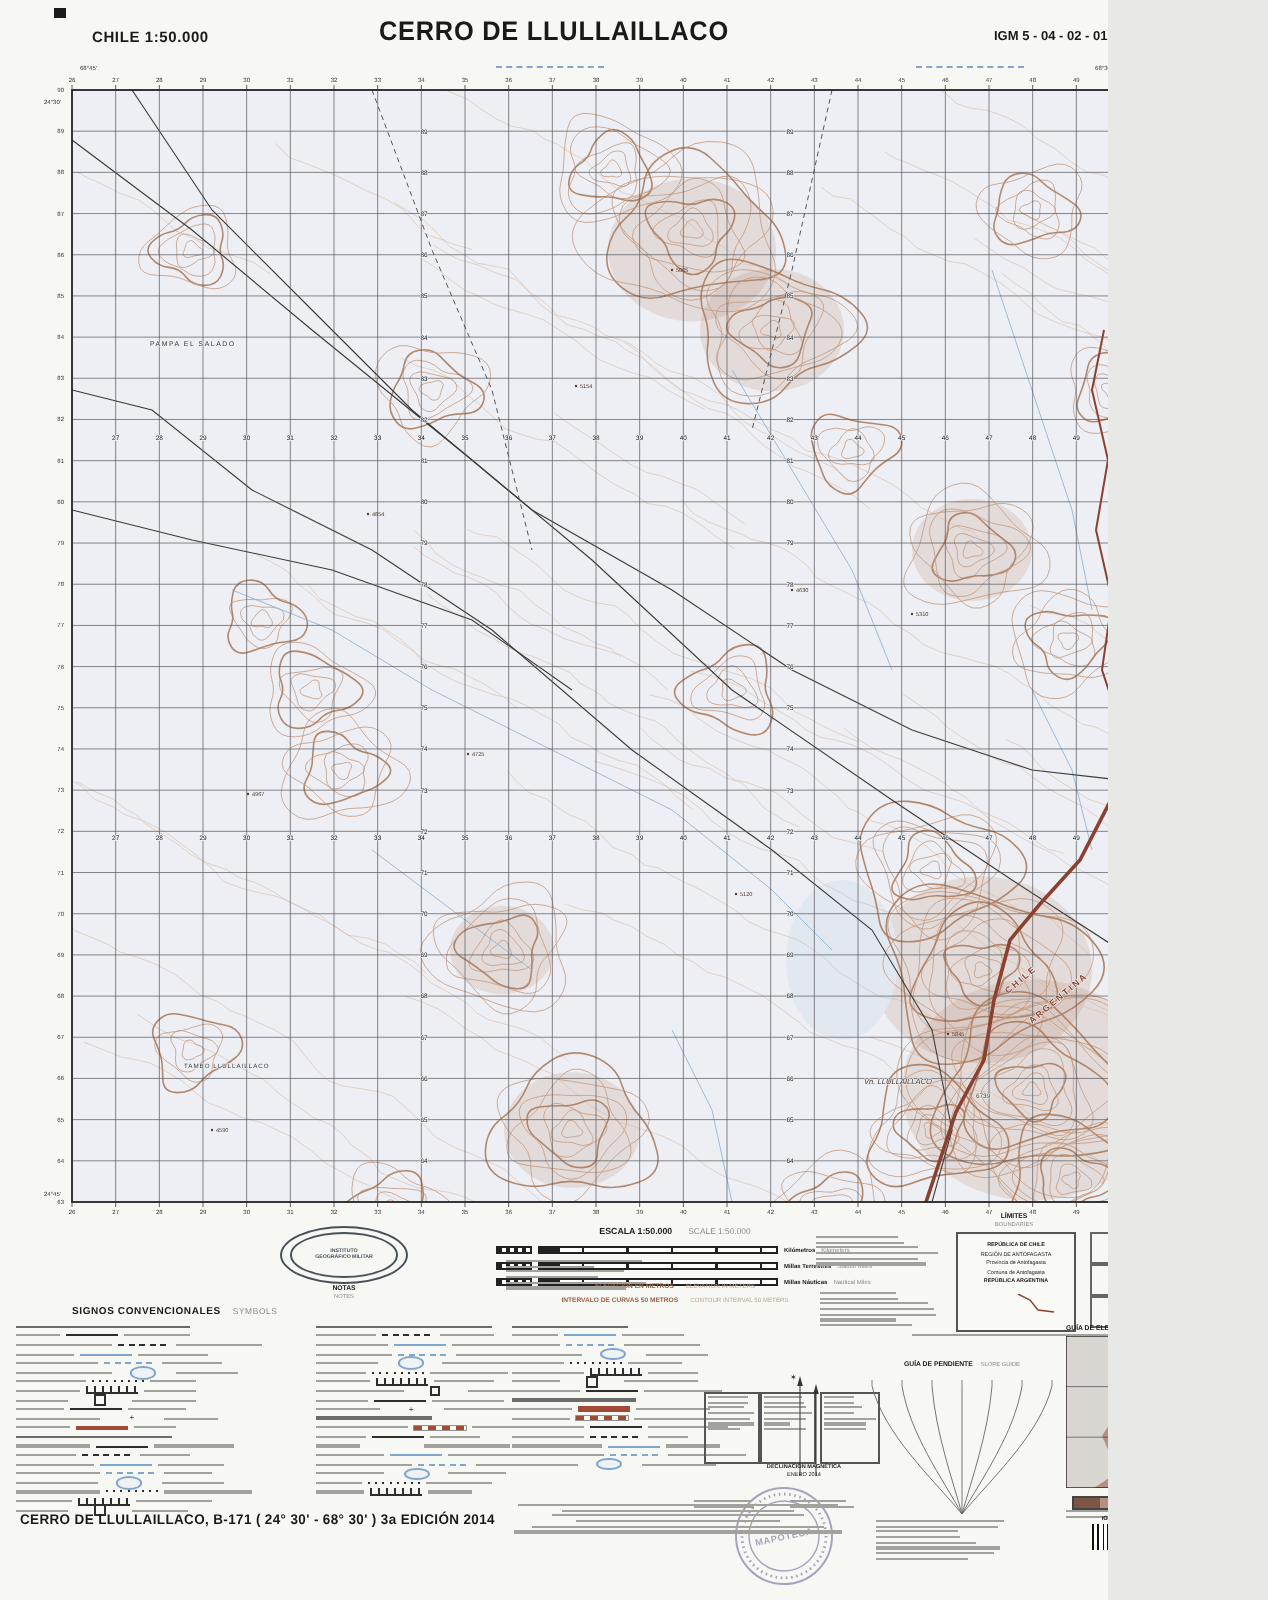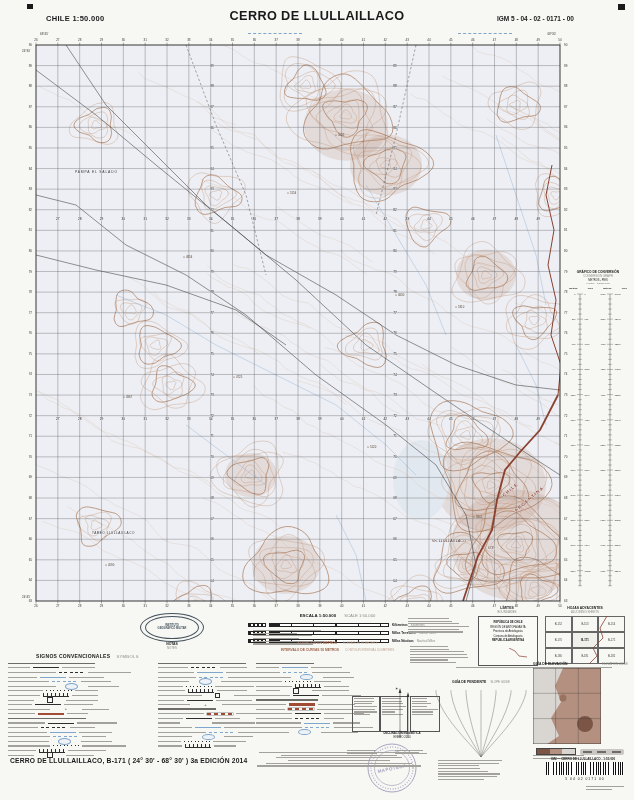--- a/index.html
+++ b/index.html
@@ -1,16 +1,16 @@
 <!DOCTYPE html>
 <html><head>
 <meta charset="utf-8">
 <style>
   html,body{margin:0;padding:0;background:#e8e8e6;}
-  #page{position:relative;width:634px;height:800px;background:#f7f7f4;overflow:hidden;
+  #page{position:relative;width:554px;height:800px;background:#f7f7f4;overflow:hidden;
         font-family:"Liberation Sans", sans-serif;color:#1a1a1a;}
   .abs{position:absolute;}
   .nw{white-space:nowrap;}
   
   .h-left{left:46px;top:14px;font-size:7.5px;font-weight:bold;letter-spacing:.3px;}
   .h-title{left:0;right:0;top:8px;text-align:center;font-size:13.5px;font-weight:bold;
            letter-spacing:.4px;transform:scaleX(.94);}
   .h-right{left:497px;top:15px;font-size:6.5px;font-weight:bold;}
   .cornermark{width:6px;height:5px;background:#1a1a1a;}
   .bluedash{width:54px;border-top:1.2px dashed #7fa6cc;height:0;}

